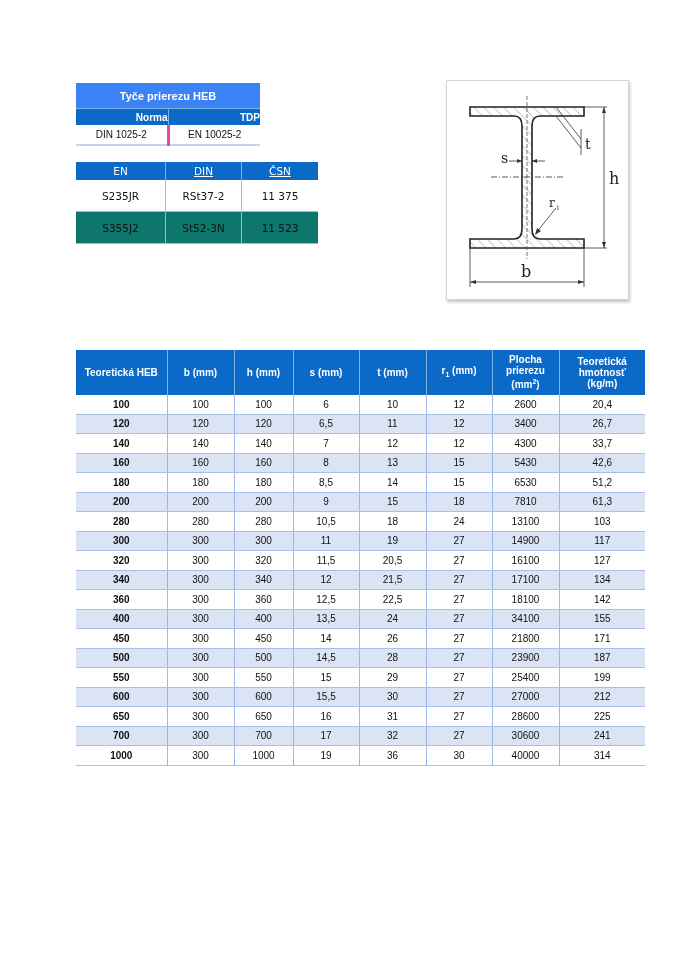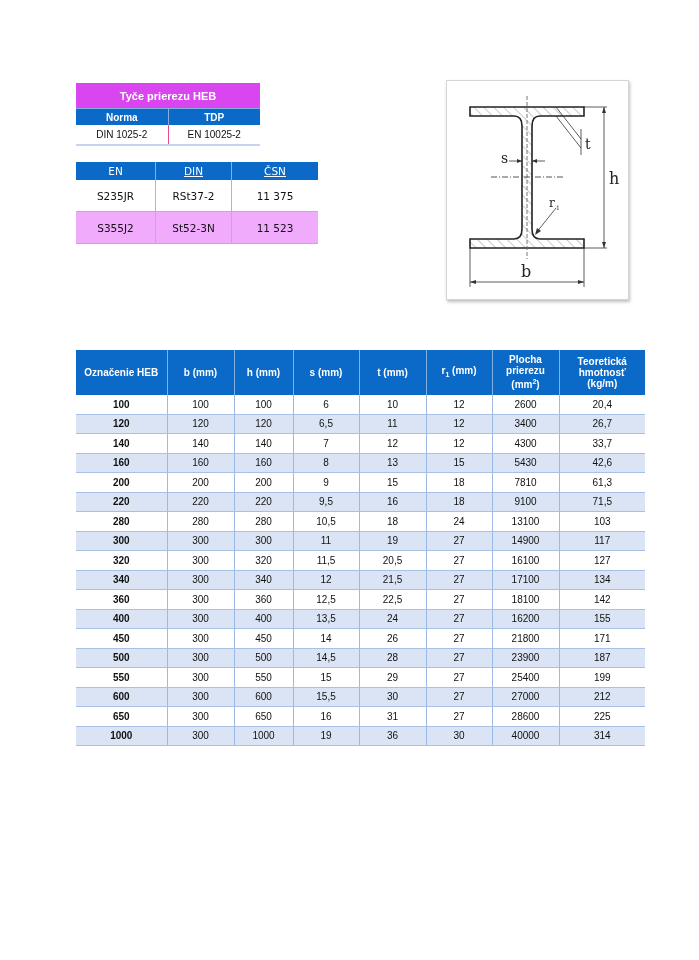--- a/index.html
+++ b/index.html
@@ -5,33 +5,33 @@
     html, body { margin: 0; padding: 0; }
     body {
       width: 699px; height: 960px; background: #ffffff; position: relative; overflow: hidden;
       font-family: "Liberation Sans", sans-serif; color: #111;
     }
     table { border-collapse: collapse; position: absolute; }
     td, th { padding: 0; text-align: center; vertical-align: middle; }
 
     
     #t-heb { left: 76px; top: 83px; width: 184px; font-size: 10px; }
-    #t-heb .title td { background: #d946ef; color: #fff; font-weight: bold; height: 25px; font-size: 11px; border-bottom: 1px solid #7fb1e5; }
-    #t-heb .hdr td { background: #0b69c7; color: #fff; font-weight: bold; height: 16px; }
+    #t-heb .title td { background: #3b82f6; color: #fff; font-weight: bold; height: 25px; font-size: 11px; border-bottom: 1px solid #7fb1e5; }
+    #t-heb .hdr td { background: #0b69c7; color: #fff; font-weight: bold; height: 16px; text-align: right; }
     #t-heb .hdr td + td { border-left: 1px solid #7fb1e5; }
     #t-heb .row td { background: #fff; height: 19px; border-bottom: 2px solid #c5d5ee; }
-    #t-heb .row td + td { border-left: 1px solid #ec4899; margin-top: 34px; }
+    #t-heb .row td + td { border-left: 3px solid #ec4899; margin-top: 34px; }
 
     
     #t-grades { left: 76px; top: 162px; width: 242px; font-size: 10.5px; font-family: "DejaVu Sans", sans-serif; }
     #t-grades .hdr td { background: #0b69c7; color: #fff; height: 18px; font-size: 10.5px; }
     #t-grades .hdr td + td { border-left: 1px solid #7fb1e5; text-decoration: underline; }
     #t-grades .row td { height: 31px; border-bottom: 1px solid #9cb8e4; }
     #t-grades .row td + td { border-left: 1px solid #9cb8e4; }
-    #t-grades .row.alt td { background: #f0abfc; }
+    #t-grades .row.alt td { background: #0f766e; }
 
     
     #diagram {
       position: absolute; left: 446px; top: 80px; width: 181px; height: 218px;
       background: #fff; border: 1px solid #d6d6d6;
       box-shadow: 1px 2px 3px rgba(0,0,0,0.25);
     }
 
     
     #t-main { left: 76px; top: 350px; width: 569px; font-size: 10px; }
@@ -60,21 +60,21 @@
   <tr class="row">
     <td>DIN 1025-2</td>
     <td>EN 10025-2</td>
   </tr>
 </tbody>
   </table>
 
 <table id="t-grades">
   <tbody>
       <tr class="hdr">
-    <td style="width:79px">EN</td>
+    <td style="width:89px">EN</td>
     <td style="width:75px">DIN</td>
     <td>ČSN</td>
   </tr>
   <tr class="row">
     <td>S235JR</td>
     <td>RSt37-2</td>
     <td>11 375</td>
   </tr>
   <tr class="row alt">
     <td>S355J2</td>
@@ -136,21 +136,21 @@
       <col style="width:67px">
       <col style="width:59px">
       <col style="width:66px">
     <col style="width:67px">
       <col style="width:66px">
       <col style="width:67px">
       <col style="width:86px">
   </colgroup>
   <thead>
     <tr>
-      <td>Označenie HEB</td>
+      <td>Teoretická HEB</td>
       <td>b (mm)</td>
       <td>h (mm)</td>
       <td>s (mm)</td>
       <td>t (mm)</td>
       <td><span>r</span><sub class="s">1</sub><span> (mm)</span></td>
       <td><span>Plocha</span><br><span>prierezu</span><br><span>(mm</span><sup class="s">2</sup><span>)</span></td>
       <td><span>Teoretická</span><br><span>hmotnosť</span><br><span>(kg/m)</span></td>
     </tr>
   </thead>
   <tbody id="main-body">
@@ -188,40 +188,40 @@
         <td>160</td>
         <td>160</td>
         <td>160</td>
         <td>8</td>
         <td>13</td>
         <td>15</td>
         <td>5430</td>
         <td>42,6</td>
       </tr>
       <tr>
+        <td>180</td>
+        <td>180</td>
+        <td>180</td>
+        <td>8,5</td>
+        <td>14</td>
+        <td>15</td>
+        <td>6530</td>
+        <td>51,2</td>
+      </tr>
+      <tr>
         <td>200</td>
         <td>200</td>
         <td>200</td>
         <td>9</td>
         <td>15</td>
         <td>18</td>
         <td>7810</td>
         <td>61,3</td>
       </tr>
       <tr>
-        <td>220</td>
-        <td>220</td>
-        <td>220</td>
-        <td>9,5</td>
-        <td>16</td>
-        <td>18</td>
-        <td>9100</td>
-        <td>71,5</td>
-      </tr>
-      <tr>
         <td>280</td>
         <td>280</td>
         <td>280</td>
         <td>10,5</td>
         <td>18</td>
         <td>24</td>
         <td>13100</td>
         <td>103</td>
       </tr>
       <tr>
@@ -264,21 +264,21 @@
         <td>18100</td>
         <td>142</td>
       </tr>
       <tr>
         <td>400</td>
         <td>300</td>
         <td>400</td>
         <td>13,5</td>
         <td>24</td>
         <td>27</td>
-        <td>16200</td>
+        <td>34100</td>
         <td>155</td>
       </tr>
       <tr>
         <td>450</td>
         <td>300</td>
         <td>450</td>
         <td>14</td>
         <td>26</td>
         <td>27</td>
         <td>21800</td>
@@ -316,20 +316,30 @@
       </tr>
       <tr>
         <td>650</td>
         <td>300</td>
         <td>650</td>
         <td>16</td>
         <td>31</td>
         <td>27</td>
         <td>28600</td>
         <td>225</td>
+      </tr>
+      <tr>
+        <td>700</td>
+        <td>300</td>
+        <td>700</td>
+        <td>17</td>
+        <td>32</td>
+        <td>27</td>
+        <td>30600</td>
+        <td>241</td>
       </tr>
       <tr>
         <td>1000</td>
         <td>300</td>
         <td>1000</td>
         <td>19</td>
         <td>36</td>
         <td>30</td>
         <td>40000</td>
         <td>314</td>

